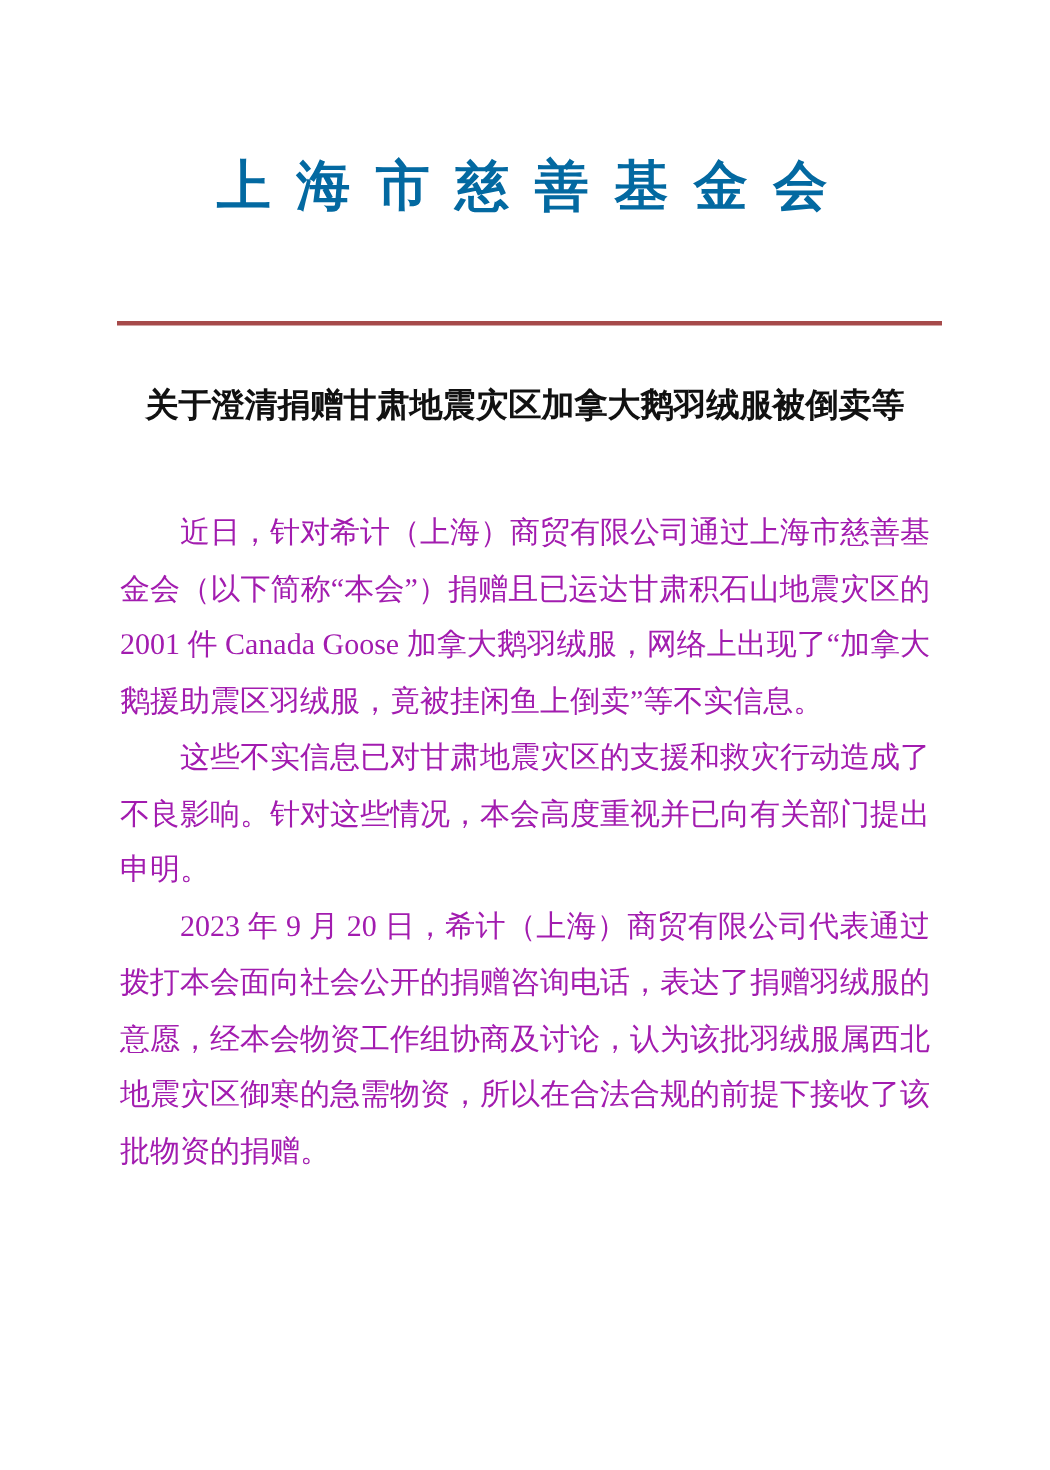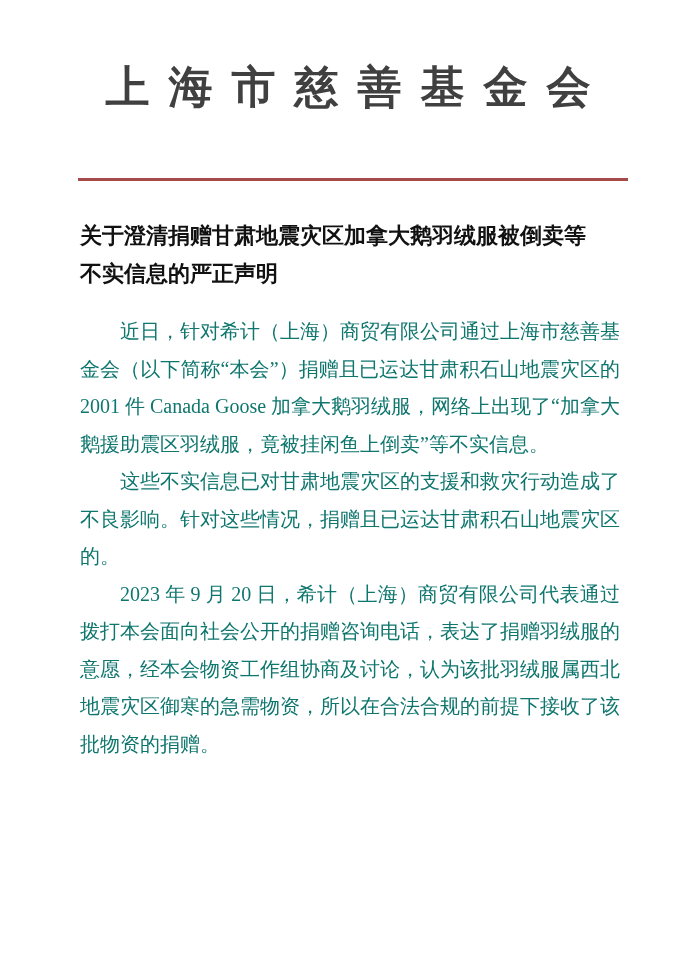--- a/index.html
+++ b/index.html
@@ -11,70 +11,70 @@
     overflow: hidden;
   }
   .page {
     width: 700px;
     height: 980px;
     padding: 0 80px;
     position: relative;
     background: #ffffff;
   }
   .org-header {
-    margin-top: 62px;
+    margin-top: 98px;
     text-align: center;
-    color: #404040;
-    font-size: 44px;
+    color: #0369a1;
+    font-size: 36px;
     line-height: 52px;
     font-weight: bold;
     letter-spacing: 4px;
     white-space: nowrap;
   }
   .header-divider {
     margin-top: 64px;
     margin-left: -2px;
     margin-right: -8px;
     height: 3px;
     background: #a64a4a;
     border: none;
   }
   .doc-title {
     margin-top: 36px;
-    text-align: left;
+    text-align: center;
     font-weight: bold;
     font-size: 22px;
     line-height: 38px;
     color: #111111;
+    font-family: Liberation Mono, monospace;
   }
   .body-text {
-    margin-top: 20px;
+    margin-top: 46px;
     font-size: 20px;
     line-height: 37.5px;
     text-align: justify;
-    color: #0f766e;
+    color: #a21caf;
   }
   .body-text p {
     text-indent: 2em;
     margin: 0;
   }
 </style>
 </head>
 <body>
 
 <div class="page">
 
   <div class="org-header">上 海 市 慈 善 基 金 会</div>
 
   <hr class="header-divider">
 
   <div class="doc-title">
     <div>关于澄清捐赠甘肃地震灾区加拿大鹅羽绒服被倒卖等</div>
-    <div>不实信息的严正声明</div>
   </div>
 
   <div class="body-text">
     <p>近日，针对希计（上海）商贸有限公司通过上海市慈善基金会（以下简称“本会”）捐赠且已运达甘肃积石山地震灾区的 2001 件 Canada Goose 加拿大鹅羽绒服，网络上出现了“加拿大鹅援助震区羽绒服，竟被挂闲鱼上倒卖”等不实信息。</p>
-    <p>这些不实信息已对甘肃地震灾区的支援和救灾行动造成了不良影响。针对这些情况，捐赠且已运达甘肃积石山地震灾区的。</p>
+    <p>这些不实信息已对甘肃地震灾区的支援和救灾行动造成了不良影响。针对这些情况，本会高度重视并已向有关部门提出申明。</p>
     <p>2023 年 9 月 20 日，希计（上海）商贸有限公司代表通过拨打本会面向社会公开的捐赠咨询电话，表达了捐赠羽绒服的意愿，经本会物资工作组协商及讨论，认为该批羽绒服属西北地震灾区御寒的急需物资，所以在合法合规的前提下接收了该批物资的捐赠。</p>
   </div>
 
 </div>
 
 </body></html>

